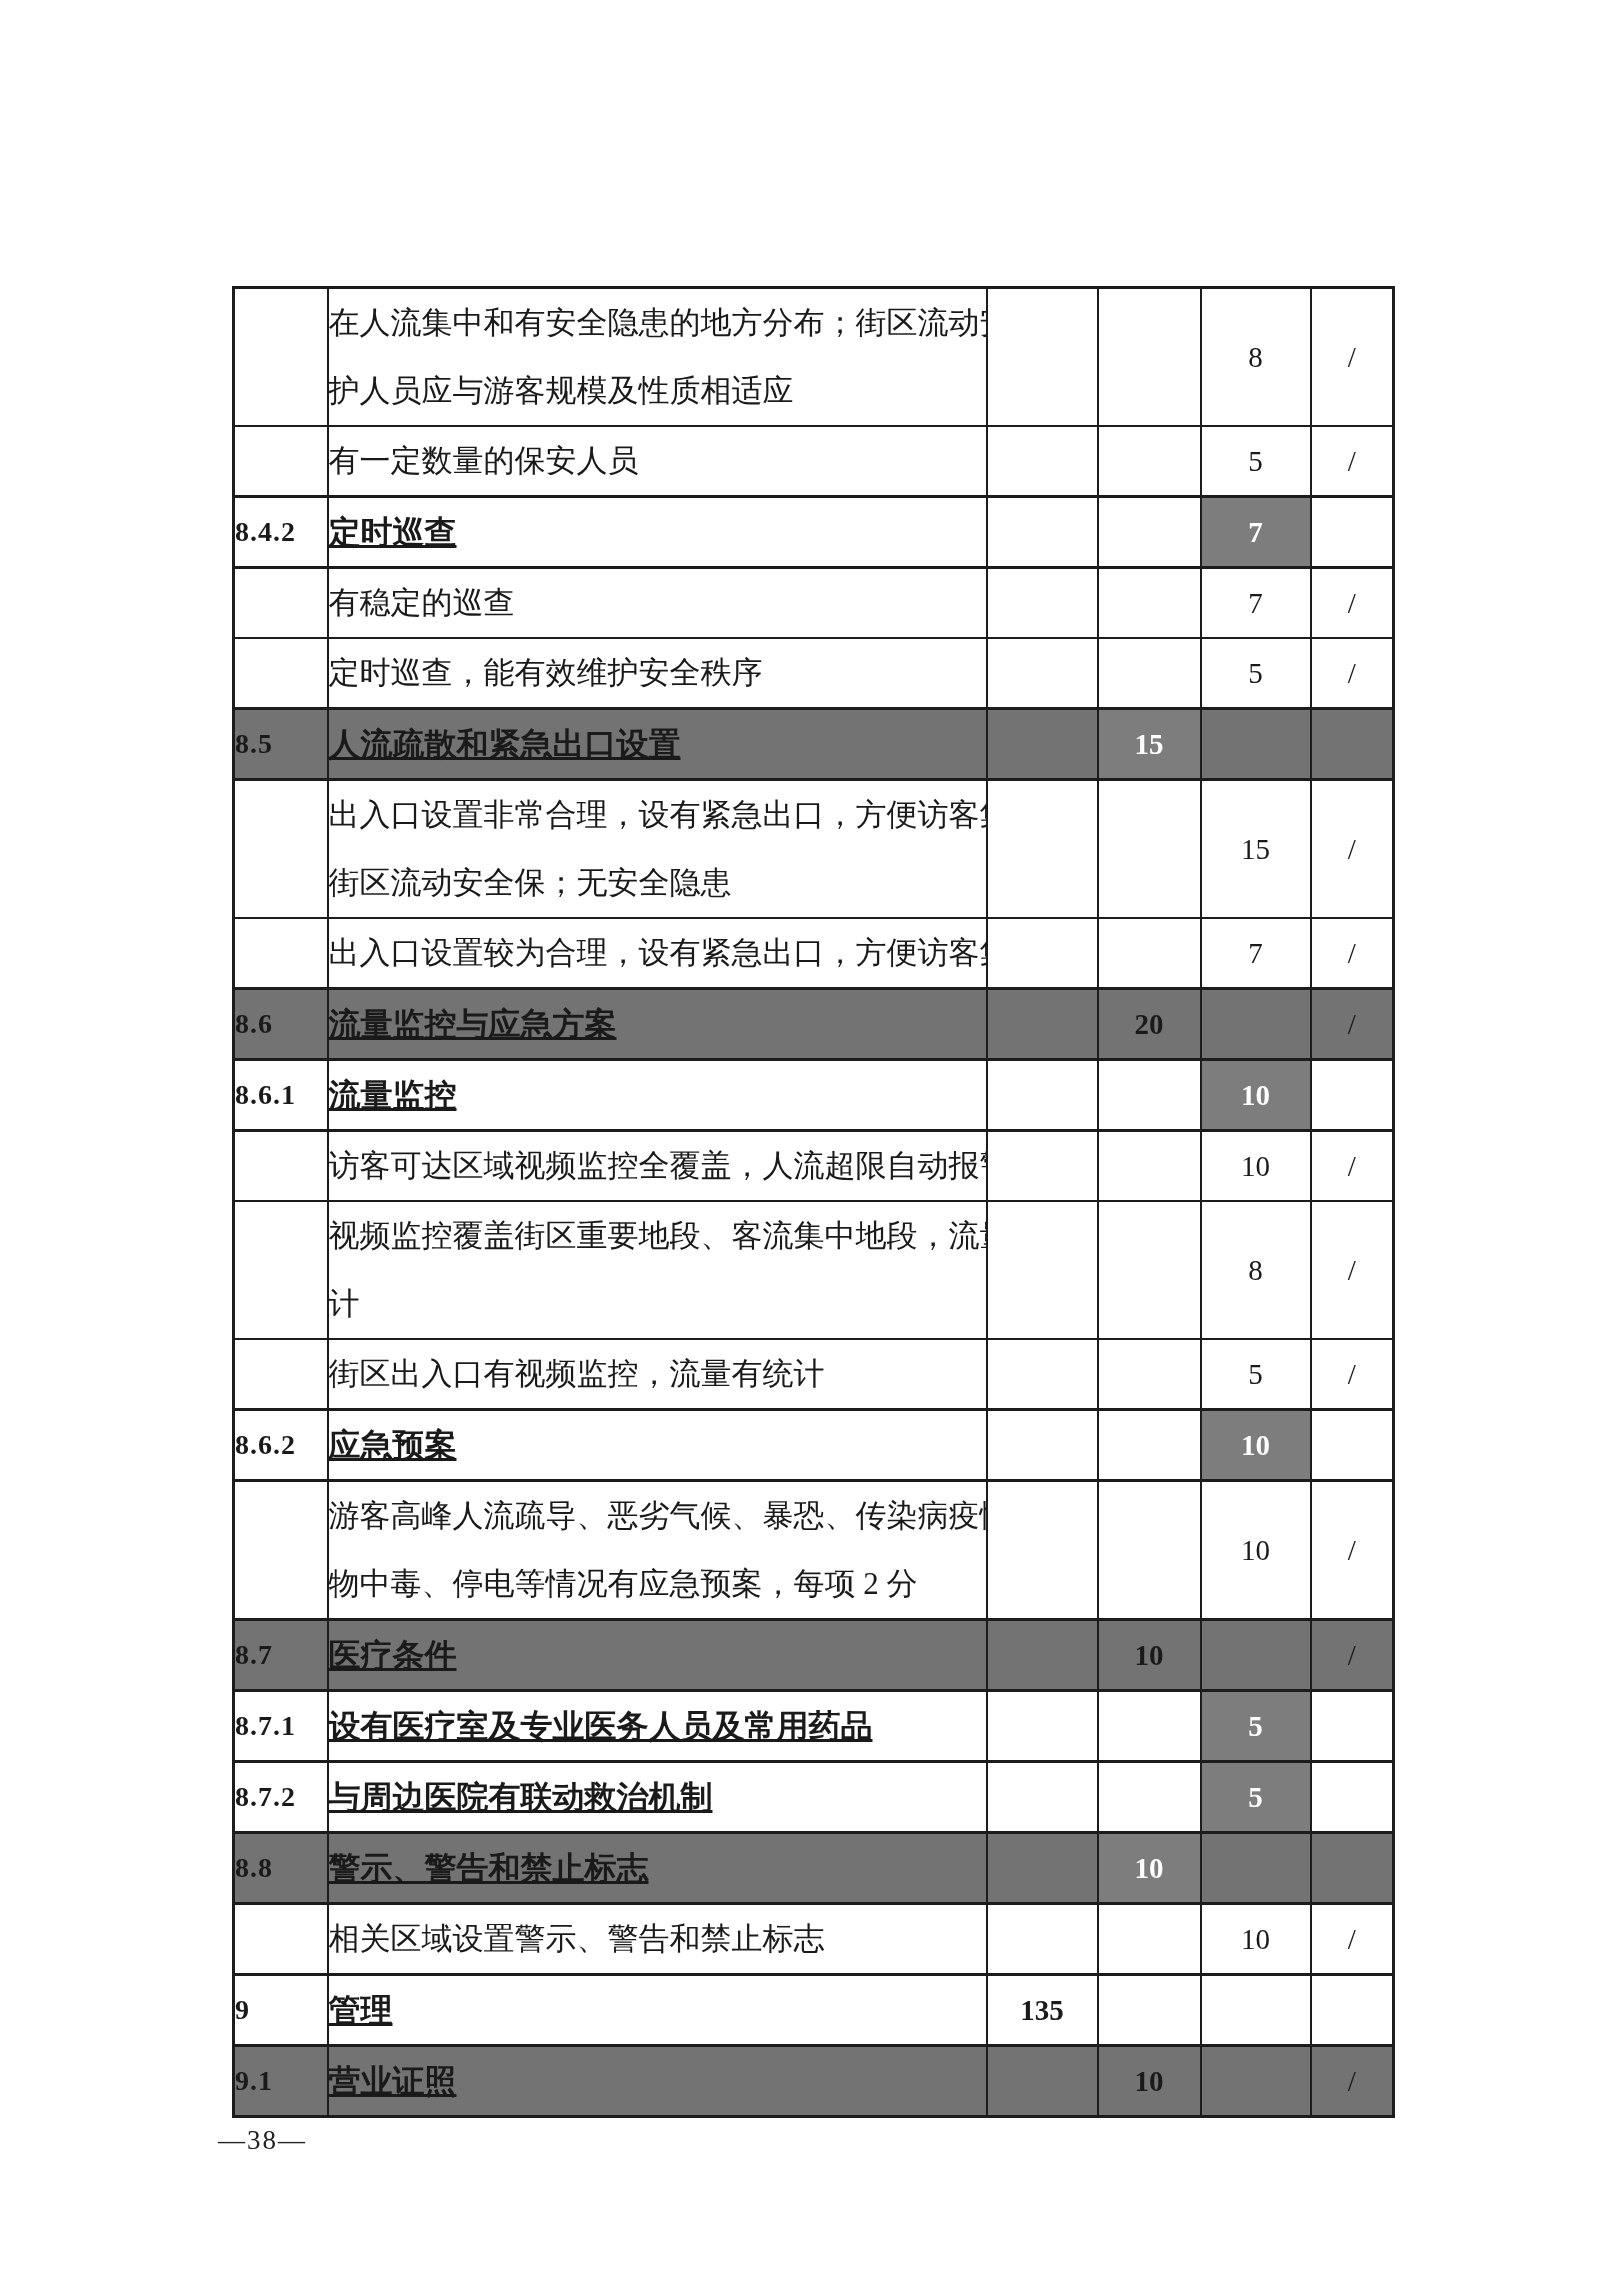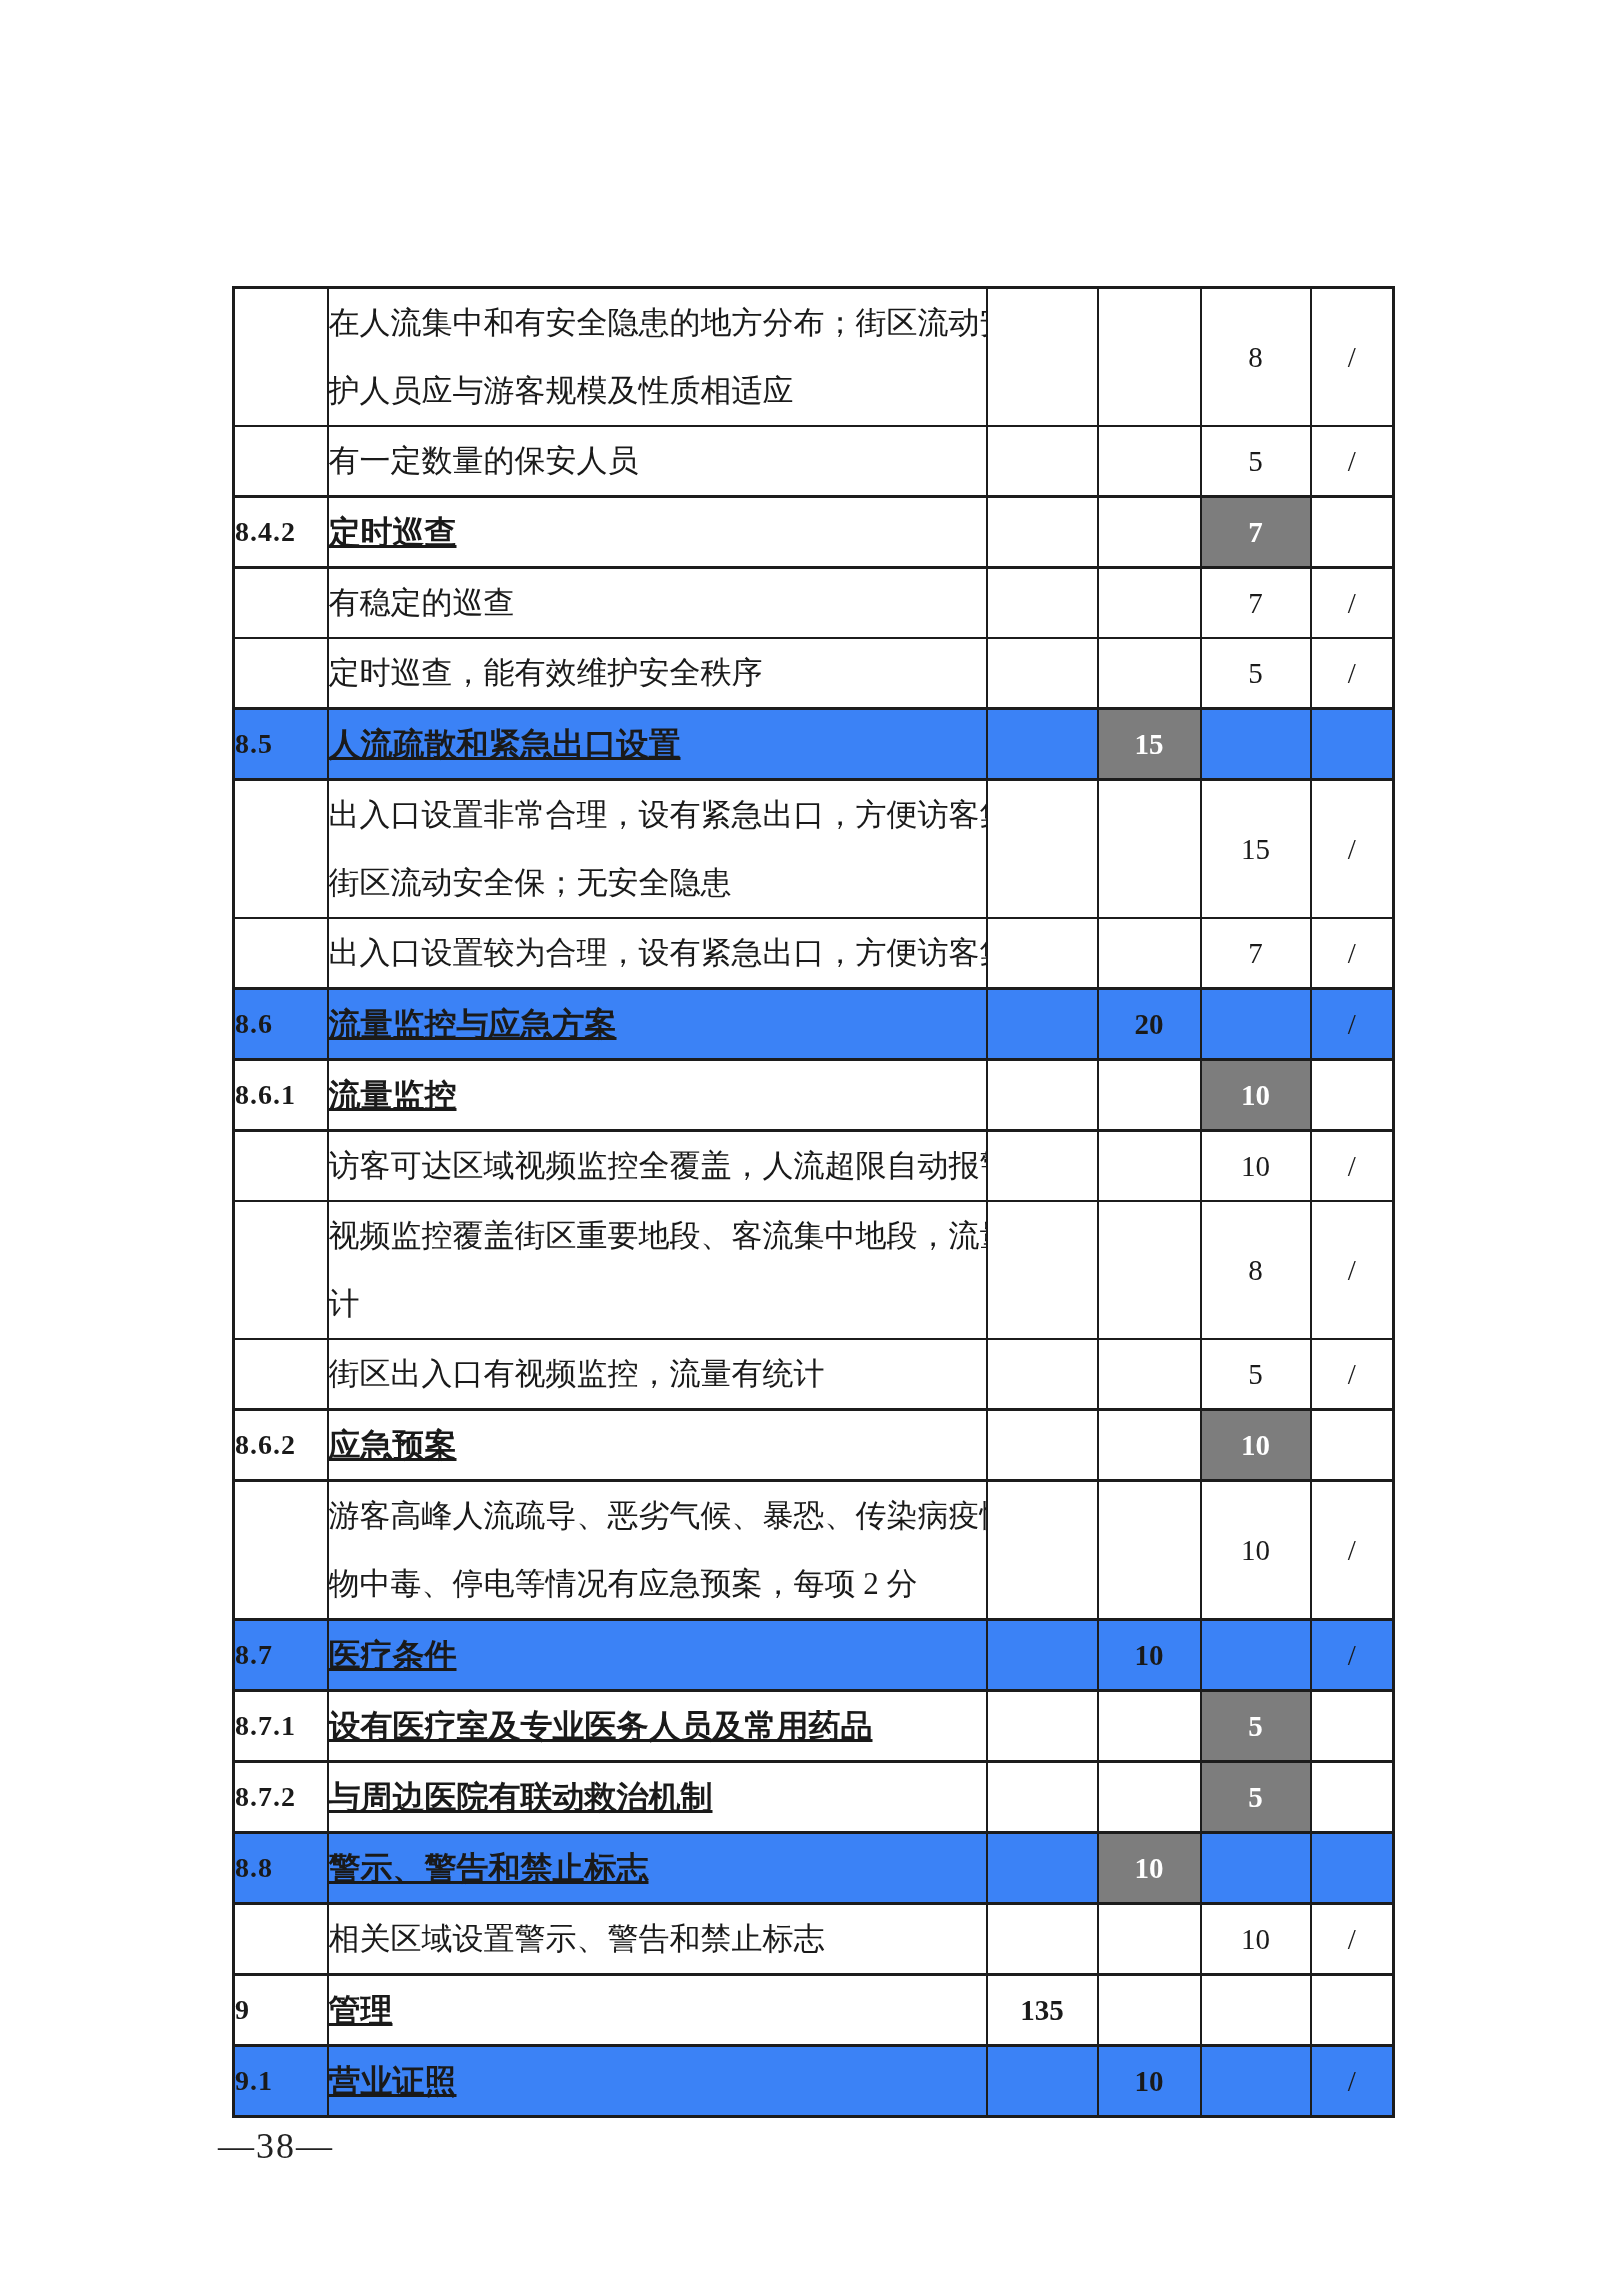--- a/index.html
+++ b/index.html
@@ -21,21 +21,21 @@
   }
   table.eval td{
     border-left:2px solid #1c1c1c;
     border-right:2px solid #1c1c1c;
     vertical-align:middle;
     padding:0;
     overflow:hidden;
   }
   tr.bt-thick td{border-top:3.9px solid #1c1c1c;}
   tr.bt-thin  td{border-top:2px solid #1c1c1c;margin-top:39px;}
-  tr.shaded td{background:#3b82f6;}
+  tr.shaded td{background:#737373;}
   td.no-cell{
     font-weight:bold;
     font-size:28px;
     padding-left:9.8px;
     letter-spacing:1px;
   }
   td.desc-cell{padding-left:13.7px;}
   td.desc-cell .line{
     height:68px;line-height:68px;
     font-size:31px;
@@ -49,21 +49,21 @@
   tr.level-item td.score{font-weight:bold;}
   td.dark{
     background:#7d7d7d !important;
     color:#ffffff;
     font-weight:bold;
   }
   td.slash{text-align:center;font-size:29px;}
   .page-num{
     position:absolute;
     left:218px;top:2125px;
-    font-size:36px;
+    font-size:27px;
     letter-spacing:2px;
     color:#222;
   }
 </style>
 </head>
 <body>
 
 <div class="page">
 
   <table class="eval">

